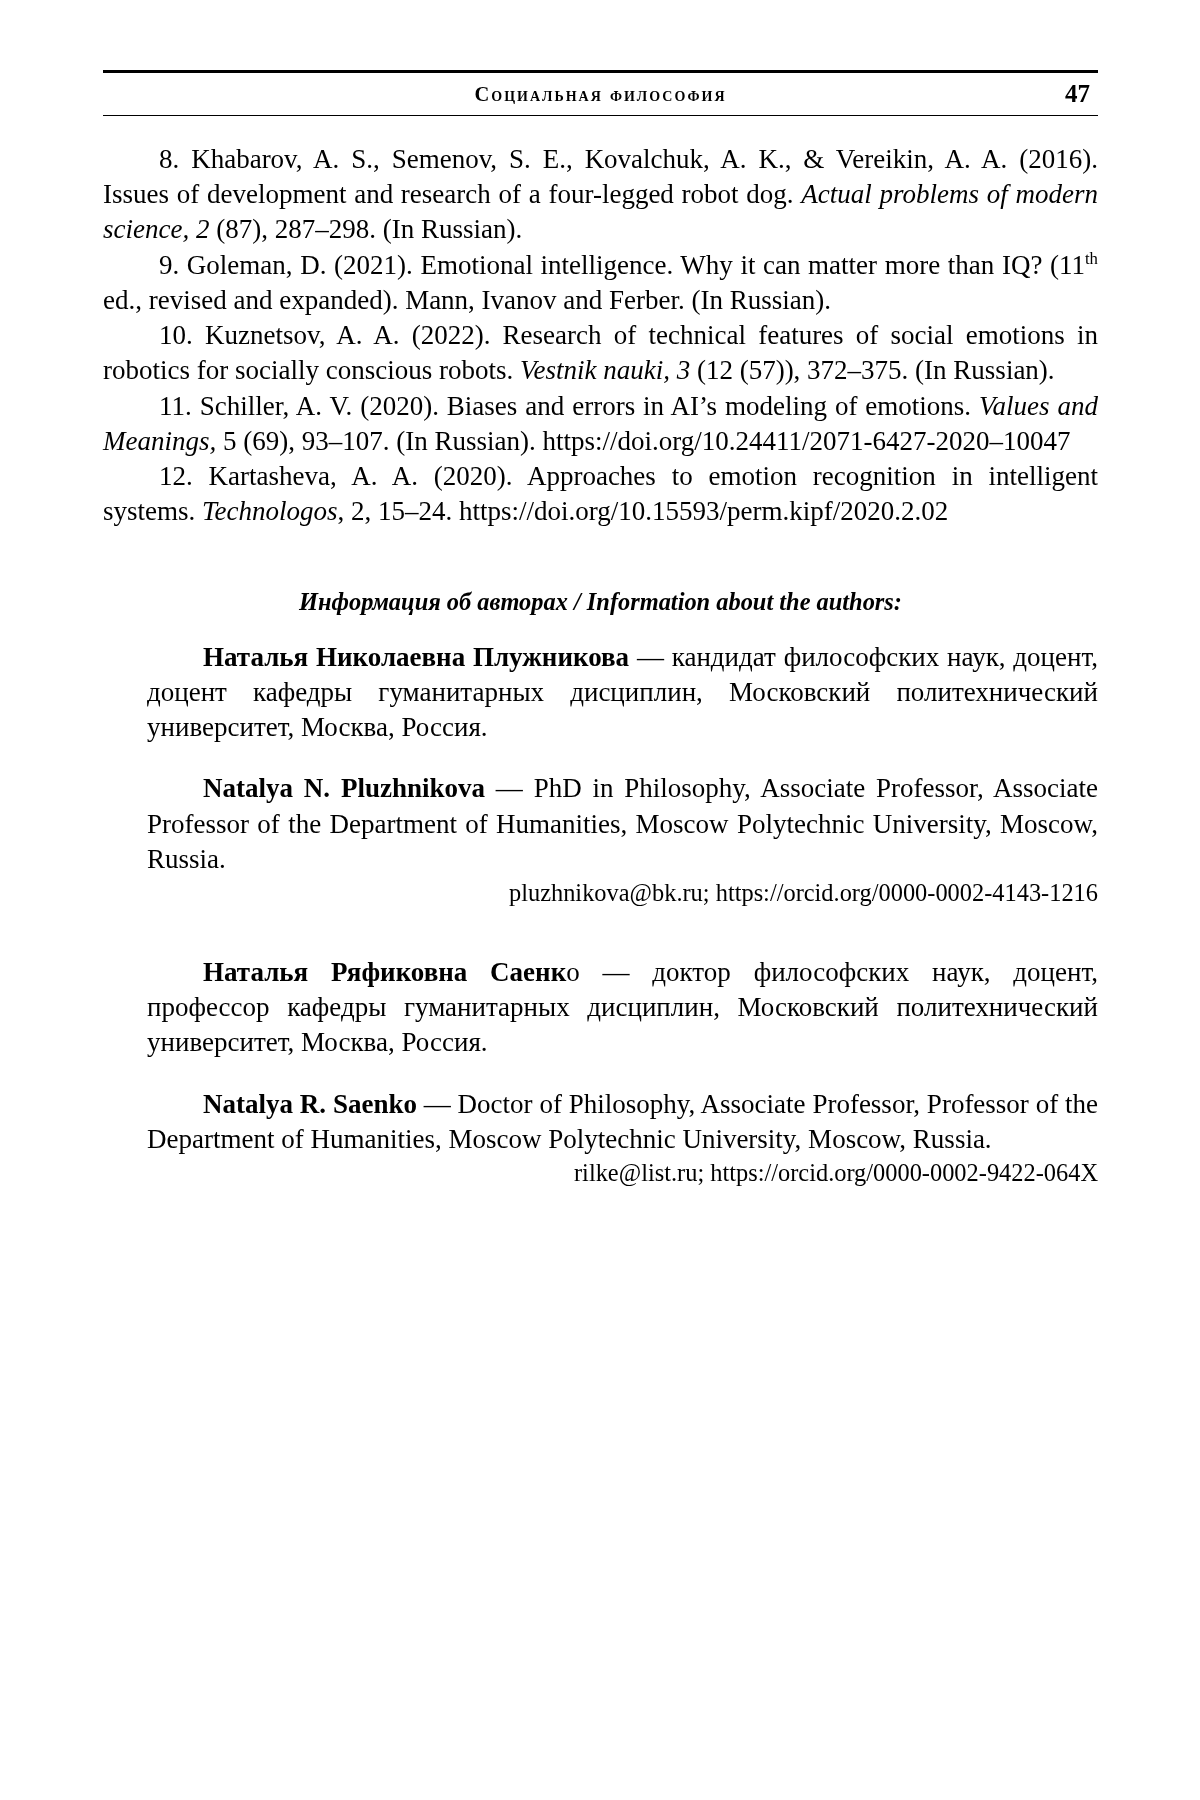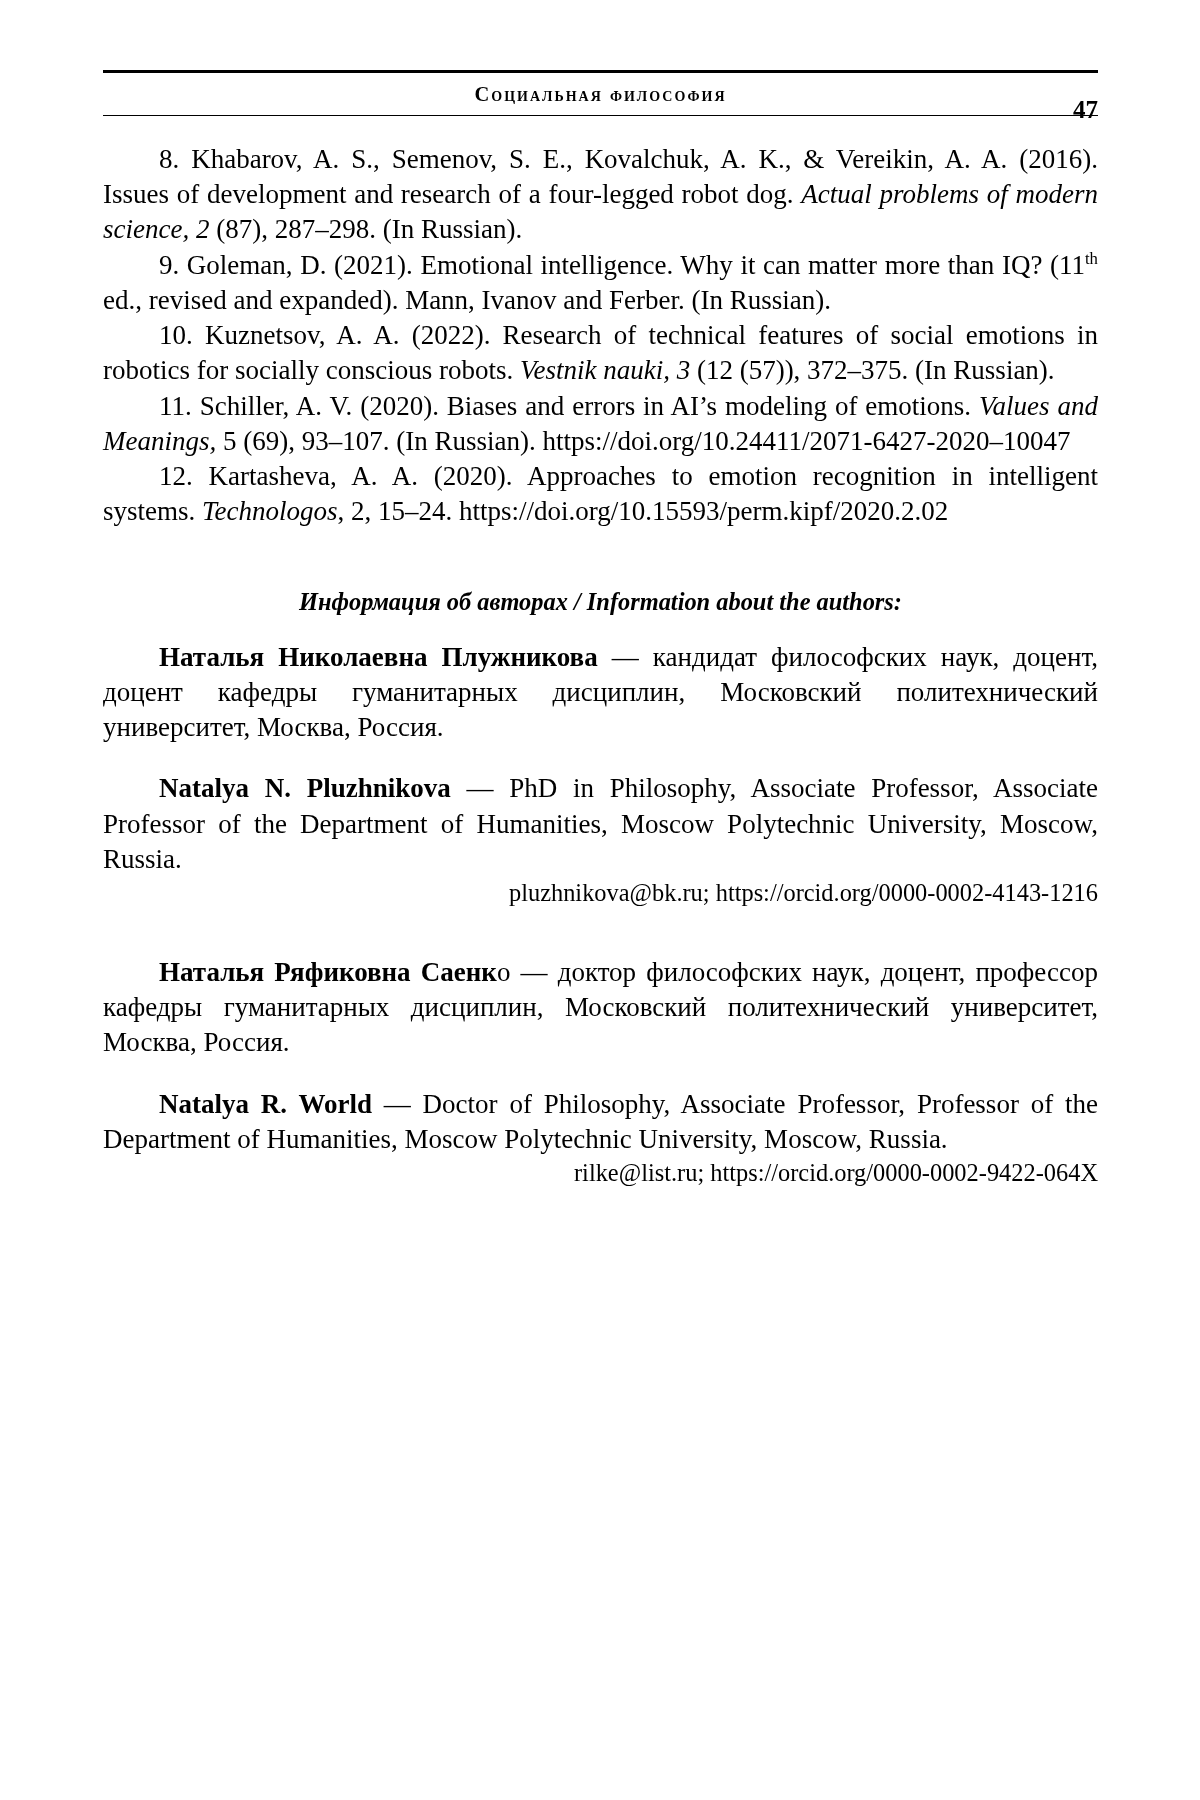--- a/index.html
+++ b/index.html
@@ -42,26 +42,25 @@
   }
   .runhead-title {
     font-variant: small-caps;
     font-size: 20.5px;
     letter-spacing: 2.0px;
     font-weight: bold;
     text-align: right;
   }
   .runhead-page {
     position: absolute;
-    right: 0;
+    right: 8px;
     top: 50%;
     transform: translateY(-50%);
     font-size: 25px;
     font-weight: bold;
-    margin-top: 16px;
   }
   .runhead-rule-bottom {
     border-top: 1.6px solid #000;
     width: 100%;
     margin-bottom: 26px;
   }
 
   
   .para {
     font-size: 27px;
@@ -77,21 +76,21 @@
   sup { font-size: 0.62em; vertical-align: super; line-height: 0; }
 
   .authors-heading {
     margin-top: 58px;
     margin-bottom: 24px;
     text-align: center;
     font-size: 24.4px;
     font-weight: bold;
     font-style: italic;
   }
-  .author-block { margin-top: 20px; }
+  .author-block { margin-top: 20px; margin-left: 44px; }
   .author-block.first { margin-top: 0; }
   .contact {
     font-size: 24.4px;
     line-height: 1.305;
     text-indent: 56px;
     margin: 0;
     text-align: right;
   }
   .gap { height: 26px; }
 </style>
@@ -131,20 +130,20 @@
       </div>
 
       <div class="gap"></div>
 
       <div class="author-block">
         <p class="para">
           <span class="bd">Наталья Ряфиковна Саенк</span><span>о — доктор философских наук, доцент, профессор кафедры гуманитарных дисциплин, Московский политехнический университет, Москва, Россия.</span>
         </p>
         <div class="gap"></div>
         <p class="para">
-          <span class="bd">Natalya R. World</span><span> — Doctor of Philosophy, Associate Professor, Professor of the Department of Humanities, Moscow Polytechnic University, Moscow, Russia.</span>
+          <span class="bd">Natalya R. Saenko</span><span> — Doctor of Philosophy, Associate Professor, Professor of the Department of Humanities, Moscow Polytechnic University, Moscow, Russia.</span>
         </p>
         <p class="contact">rilke@list.ru; https://orcid.org/0000-0002-9422-064X</p>
       </div>
     </div>
 
   </div>
 </div>
 
 </body></html>

